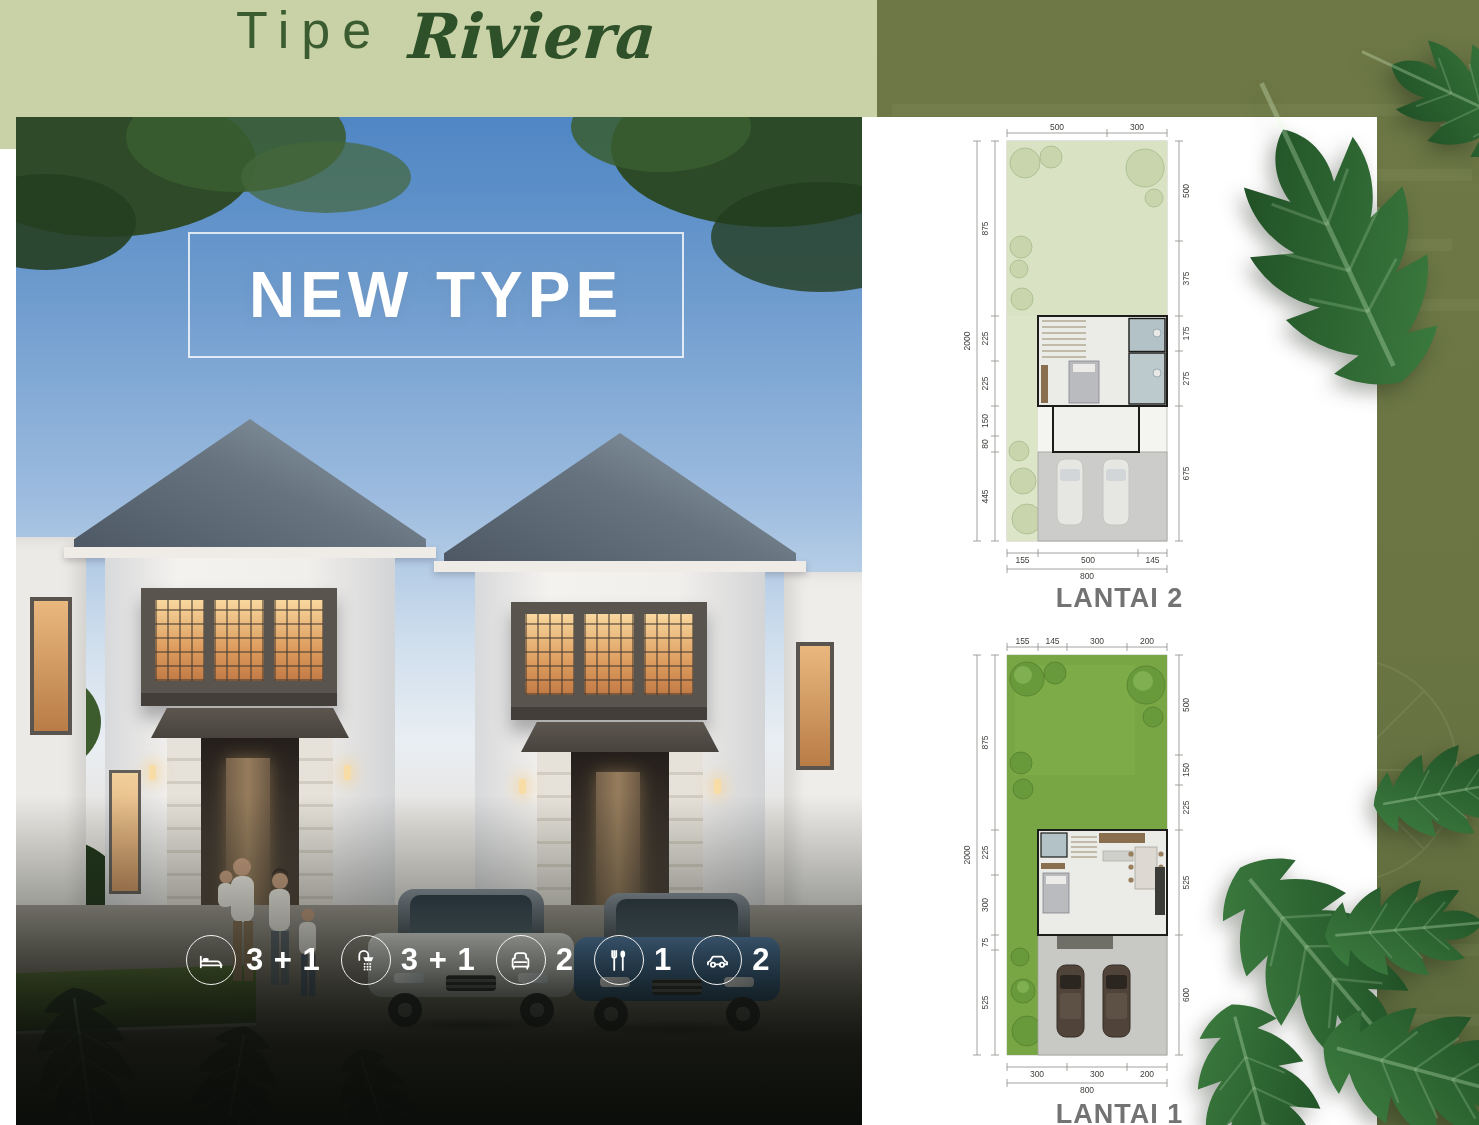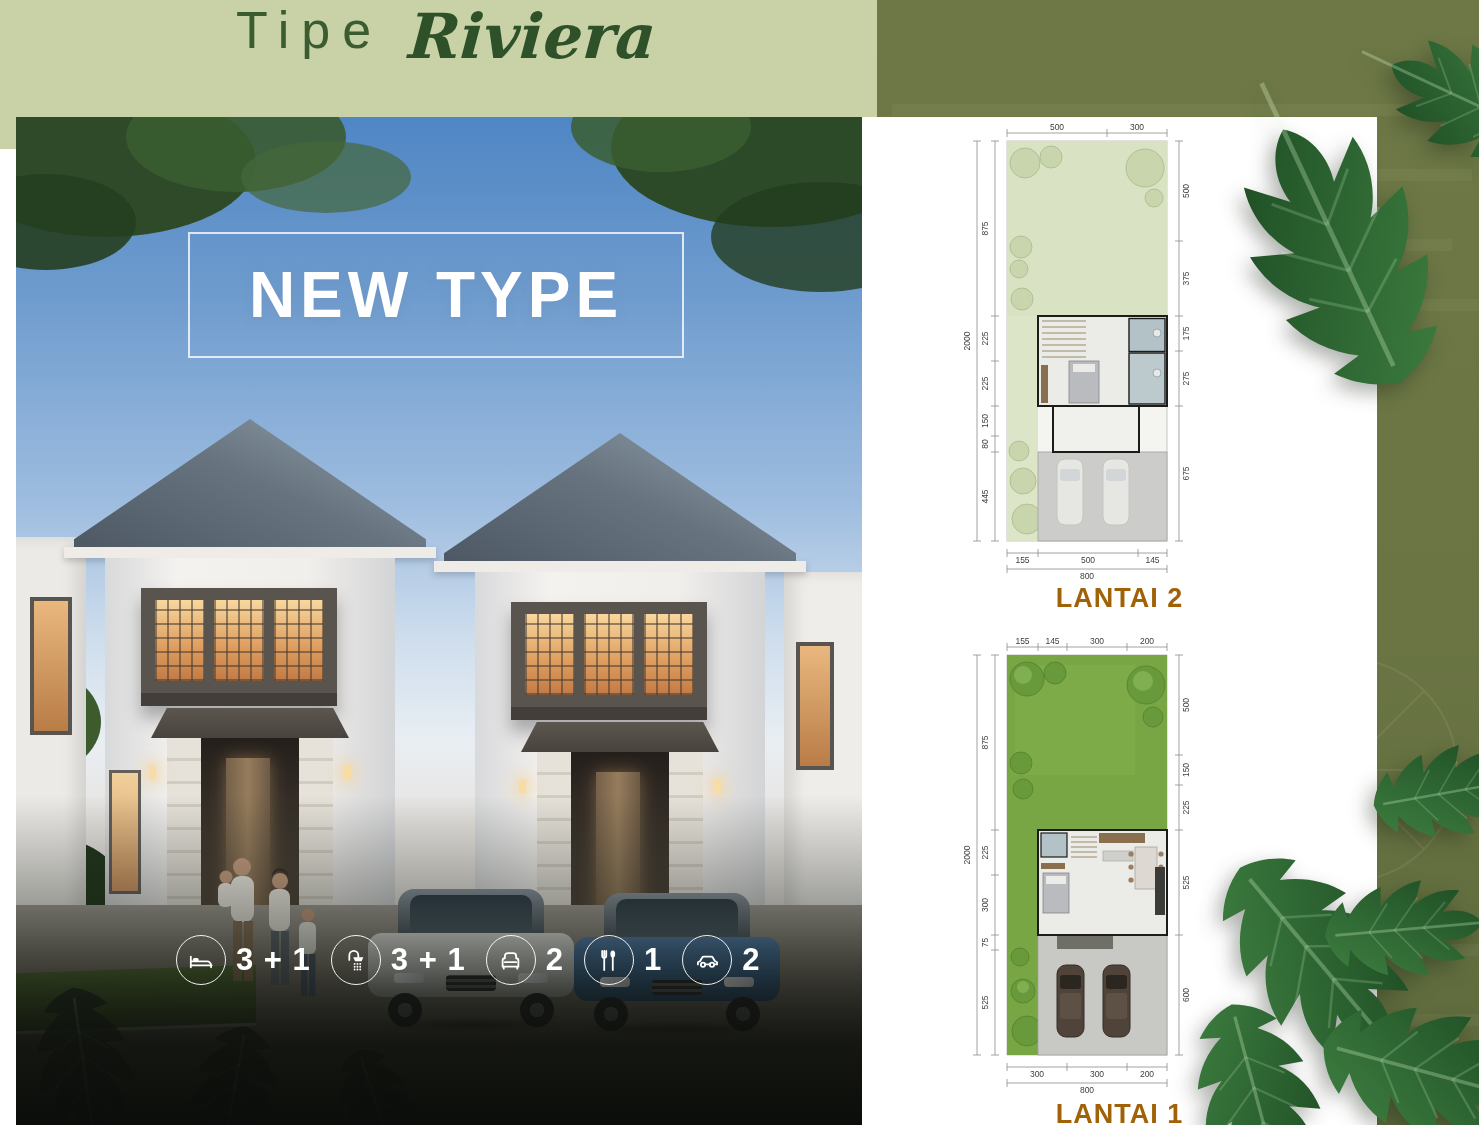--- a/index.html
+++ b/index.html
@@ -93,41 +93,41 @@
   .w-l{left:20px}.w-r{right:20px}
 
   .fade{position:absolute;left:0;bottom:0;width:100%;height:330px;
         background:linear-gradient(180deg,rgba(30,34,28,0) 0%,rgba(24,28,22,.45) 40%,rgba(14,16,12,.9) 75%,rgba(10,12,9,.96) 100%);}
 
   .badge{position:absolute;left:172px;top:115px;width:492px;height:122px;
          border:2px solid rgba(255,255,255,.78);display:flex;align-items:center;justify-content:center;
          font-size:64px;font-weight:800;letter-spacing:5px;color:#fff;
          text-shadow:0 2px 10px rgba(110,145,185,.55);}
 
-  .amenities{position:absolute;left:160px;top:818px;display:flex;align-items:center;gap:20px;color:#fff;}
+  .amenities{position:absolute;left:170px;top:818px;display:flex;align-items:center;gap:20px;color:#fff;}
   .am{display:flex;align-items:center;gap:10px;}
   .circ{width:48px;height:48px;border:1.6px solid rgba(255,255,255,.92);border-radius:50%;
         display:flex;align-items:center;justify-content:center;flex:none;}
   .amv{font-size:31px;font-weight:600;letter-spacing:1px;white-space:nowrap;}
 
   .specs{position:absolute;left:190px;top:900px;display:flex;align-items:flex-start;gap:30px;color:#fff;}
   .spec{display:flex;flex-direction:column;gap:4px;}
   .spec .lab{font-size:16px;font-weight:700;letter-spacing:4px;}
   .spec .val{font-size:38px;font-weight:800;letter-spacing:6px;}
   .vdiv{width:3px;height:80px;background:rgba(235,235,235,.65);margin:0 4px;}
   .size{display:flex;align-items:center;gap:14px;margin-top:6px;}
   .size .big{font-size:56px;font-weight:600;}
   .size .sx{font-size:26px;font-weight:400;margin-top:10px;}
 
   
   .plan-panel{position:absolute;left:862px;top:117px;width:515px;height:1008px;background:#ffffff;}
   .plan-svg{position:absolute;left:95px;width:250px;height:460px;}
   .fig1{top:4px}.fig2{top:518px}
   .plan-label{position:absolute;width:100%;text-align:center;font-size:27px;font-weight:800;
-              color:#a16207;letter-spacing:1px;}
+              color:#737373;letter-spacing:1px;}
   .lbl1{top:466px}.lbl2{top:982px}
   .dimtxt{font-size:8.5px;fill:#3e3e3a;}
 
   .leaves-overlay{position:absolute;left:0;top:0;pointer-events:none;
                   filter:drop-shadow(-6px 8px 10px rgba(20,30,15,.35));}
   .photo-leaves{position:absolute;left:0;top:0;pointer-events:none;}
 </style>
 </head>
 <body>
 

